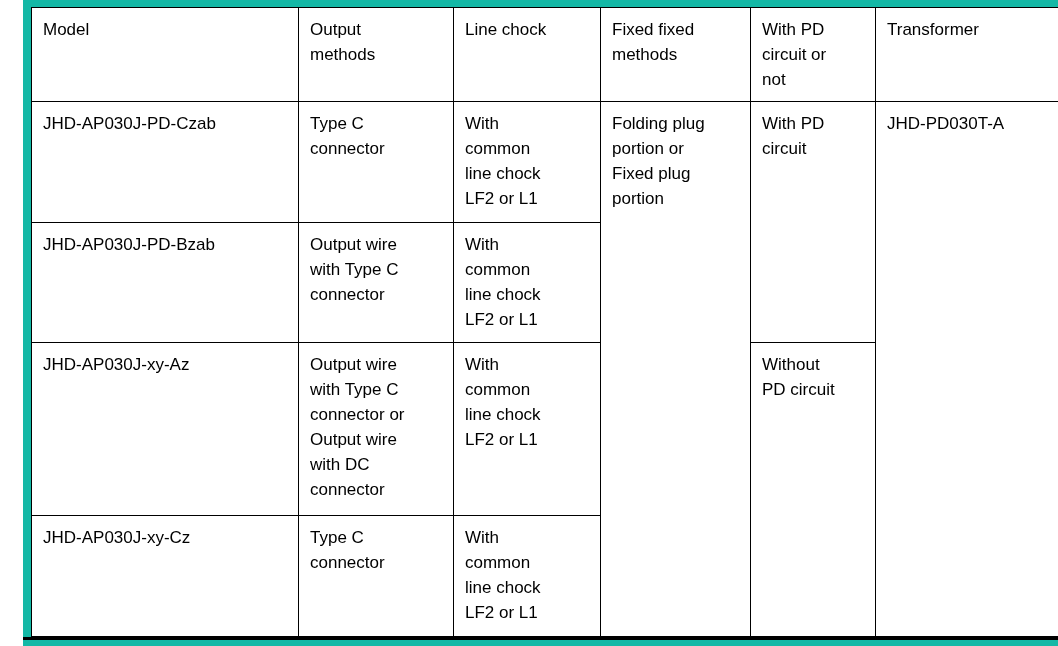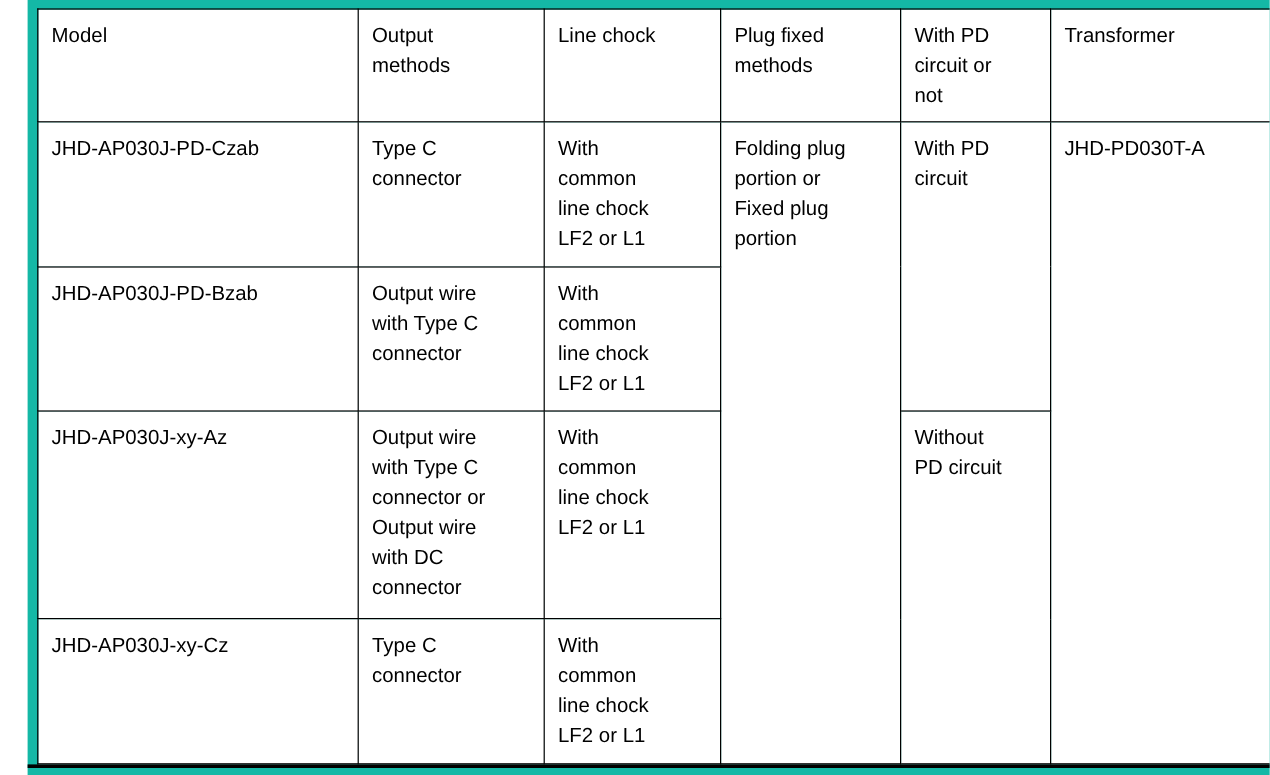--- a/index.html
+++ b/index.html
@@ -98,21 +98,21 @@
           <span class="cell-text">Model</span>
         </td>
         <td>
           <span class="cell-text">Output
 methods</span>
         </td>
         <td>
           <span class="cell-text">Line chock</span>
         </td>
         <td>
-          <span class="cell-text">Plug fixed
+          <span class="cell-text">Fixed fixed
 methods</span>
         </td>
         <td>
           <span class="cell-text">With PD
 circuit or
 not</span>
         </td>
         <td>
           <span class="cell-text">Transformer</span>
         </td>

